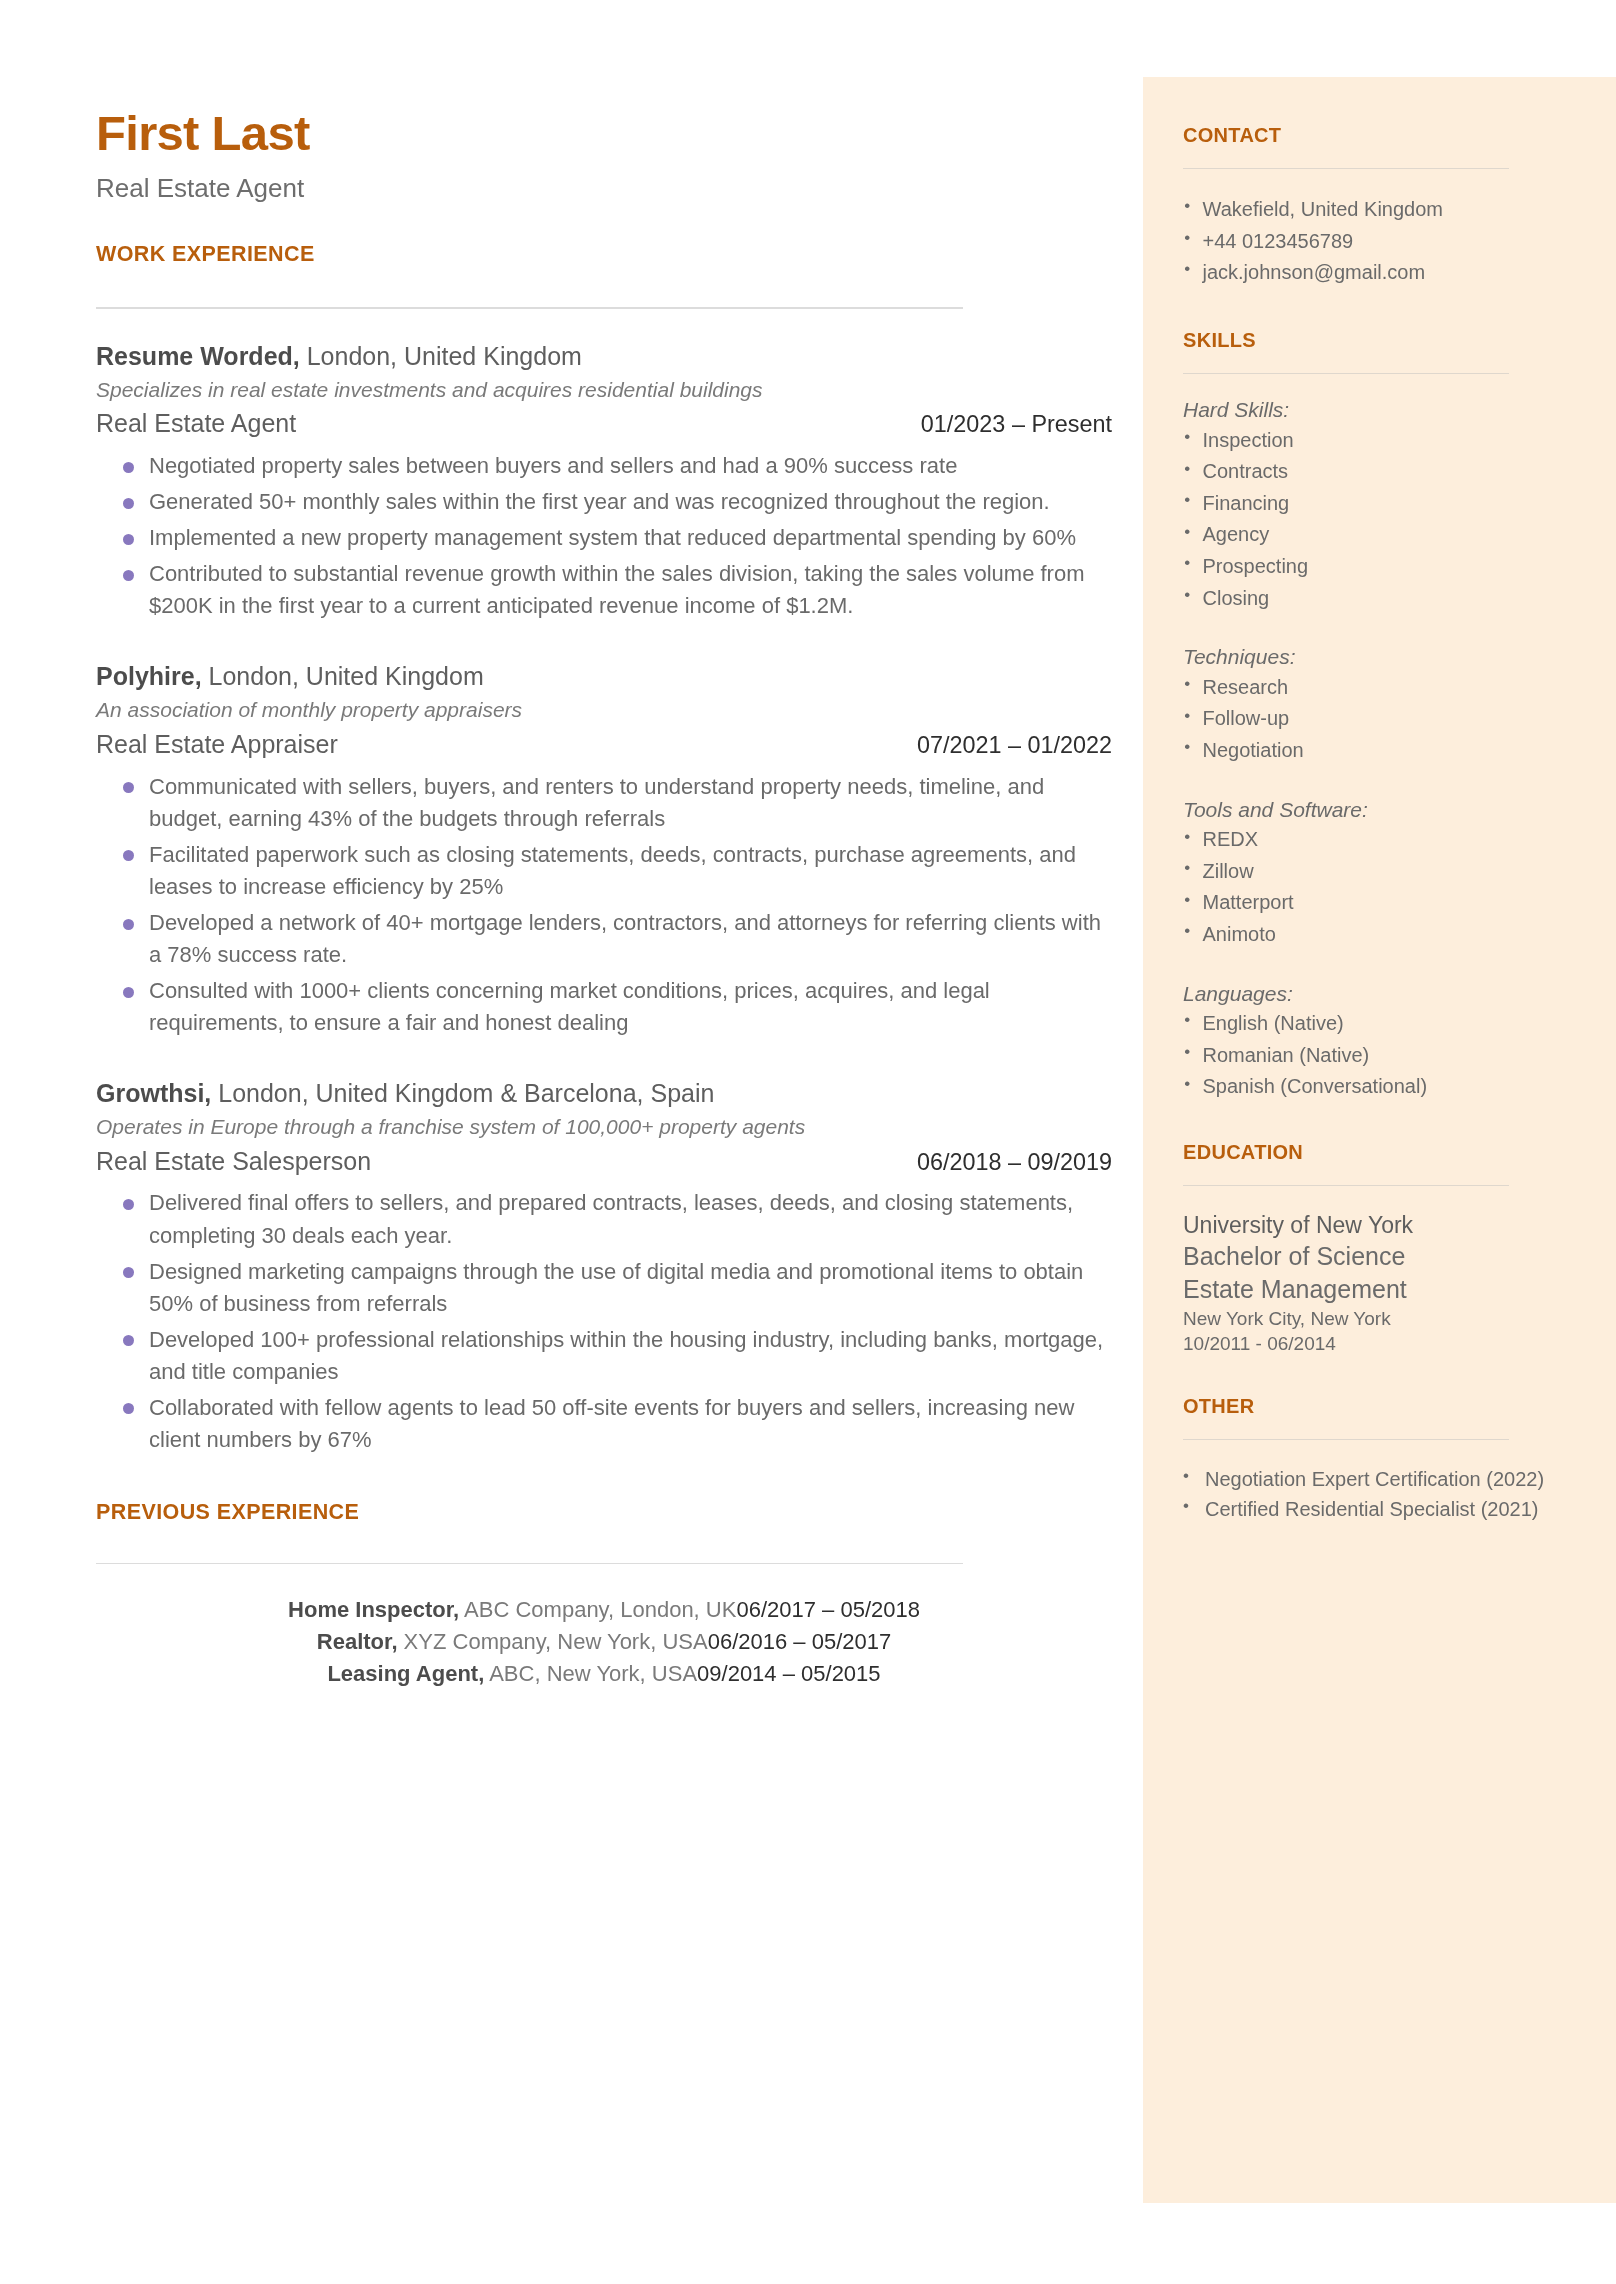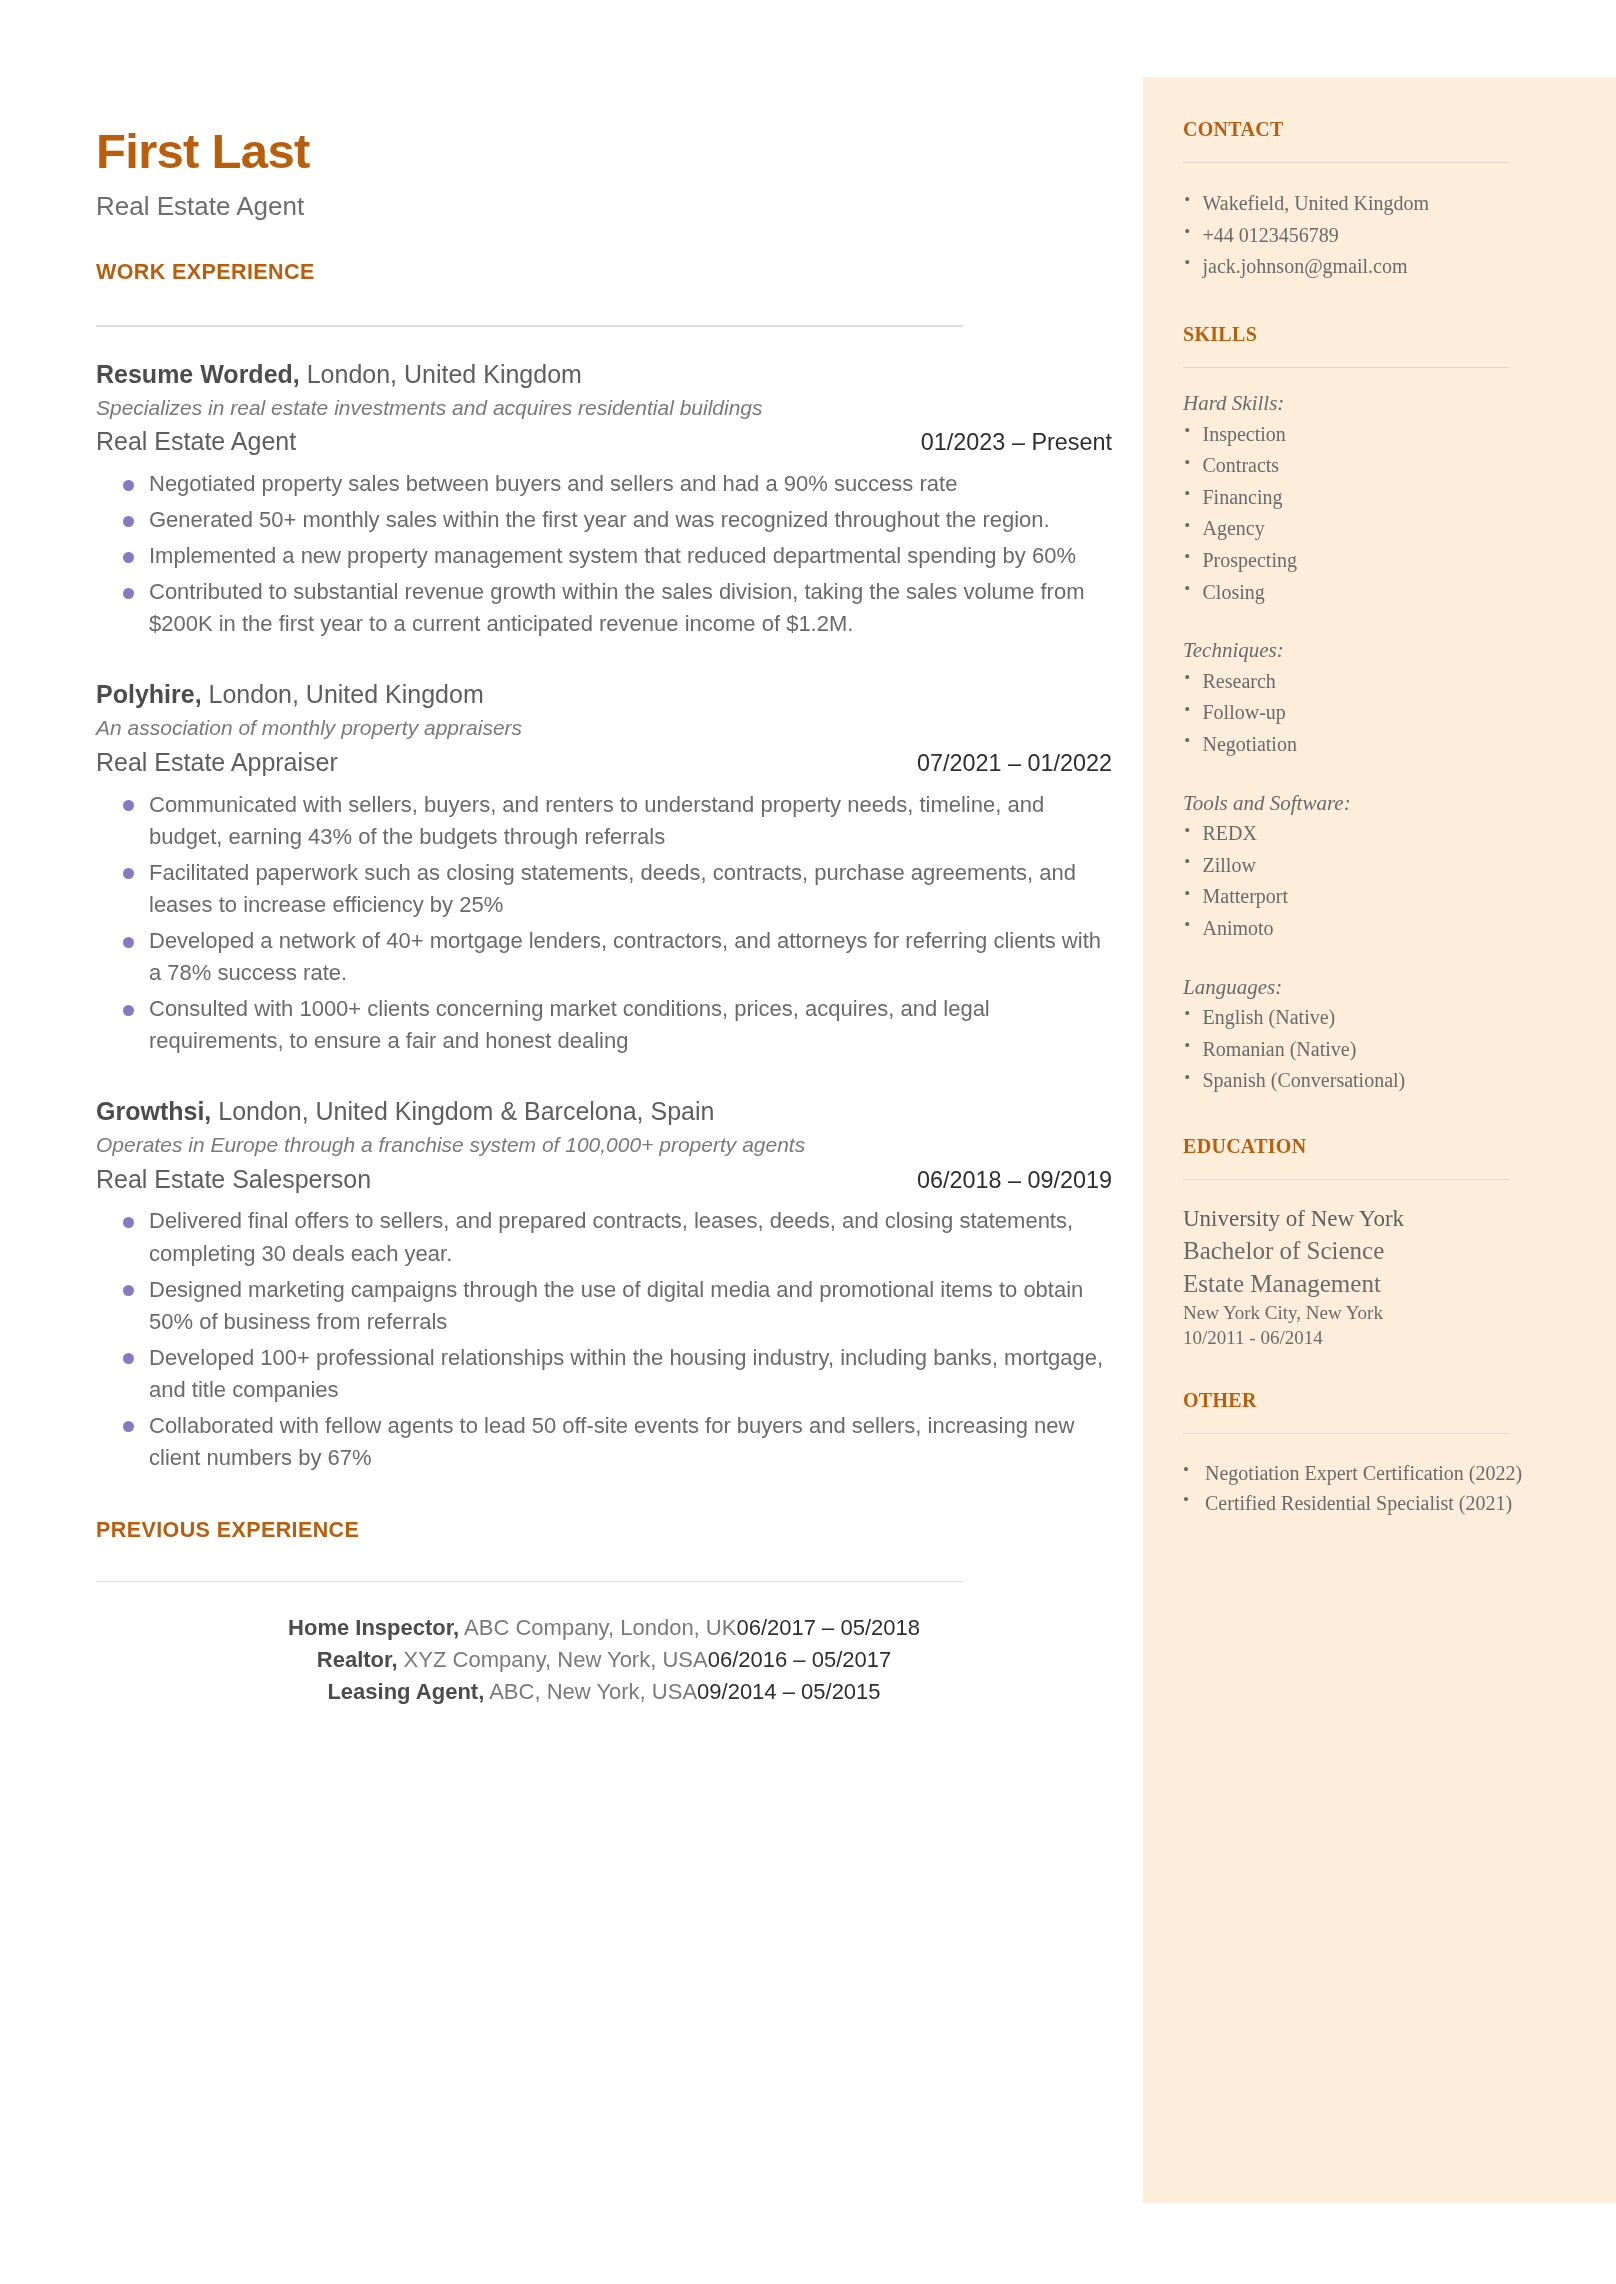--- a/index.html
+++ b/index.html
@@ -26,21 +26,21 @@
     top: 77px;
     width: 474px;
     height: 2126px;
     background: #FDEEDC;
   }
 
   
   .main-col {
     position: absolute;
     left: 96px;
-    top: 18px;
+    top: 0;
     width: 1016px;
   }
 
   .name {
     font-size: 49px;
     font-weight: bold;
     color: #B85E0C;
     letter-spacing: -0.7px;
     line-height: 1;
     margin-top: 109px;
@@ -132,23 +132,22 @@
     color: #7A7A7A;
     line-height: 1.45;
   }
   .prev-row b { color: #4C4C4C; font-weight: bold; }
   .prev-row .d { color: #2E2E2E; white-space: nowrap; }
 
   
   .side-col {
     position: absolute;
     left: 1183px;
-    top: 0;
+    top: 6px;
     width: 404px;
-    font-family: Liberation Serif, serif;
   }
   .side-head {
     font-size: 20px;
     font-weight: bold;
     color: #B85E0C;
     letter-spacing: 0.3px;
     text-transform: uppercase;
   }
   .side-rule {
     height: 1.3px;

